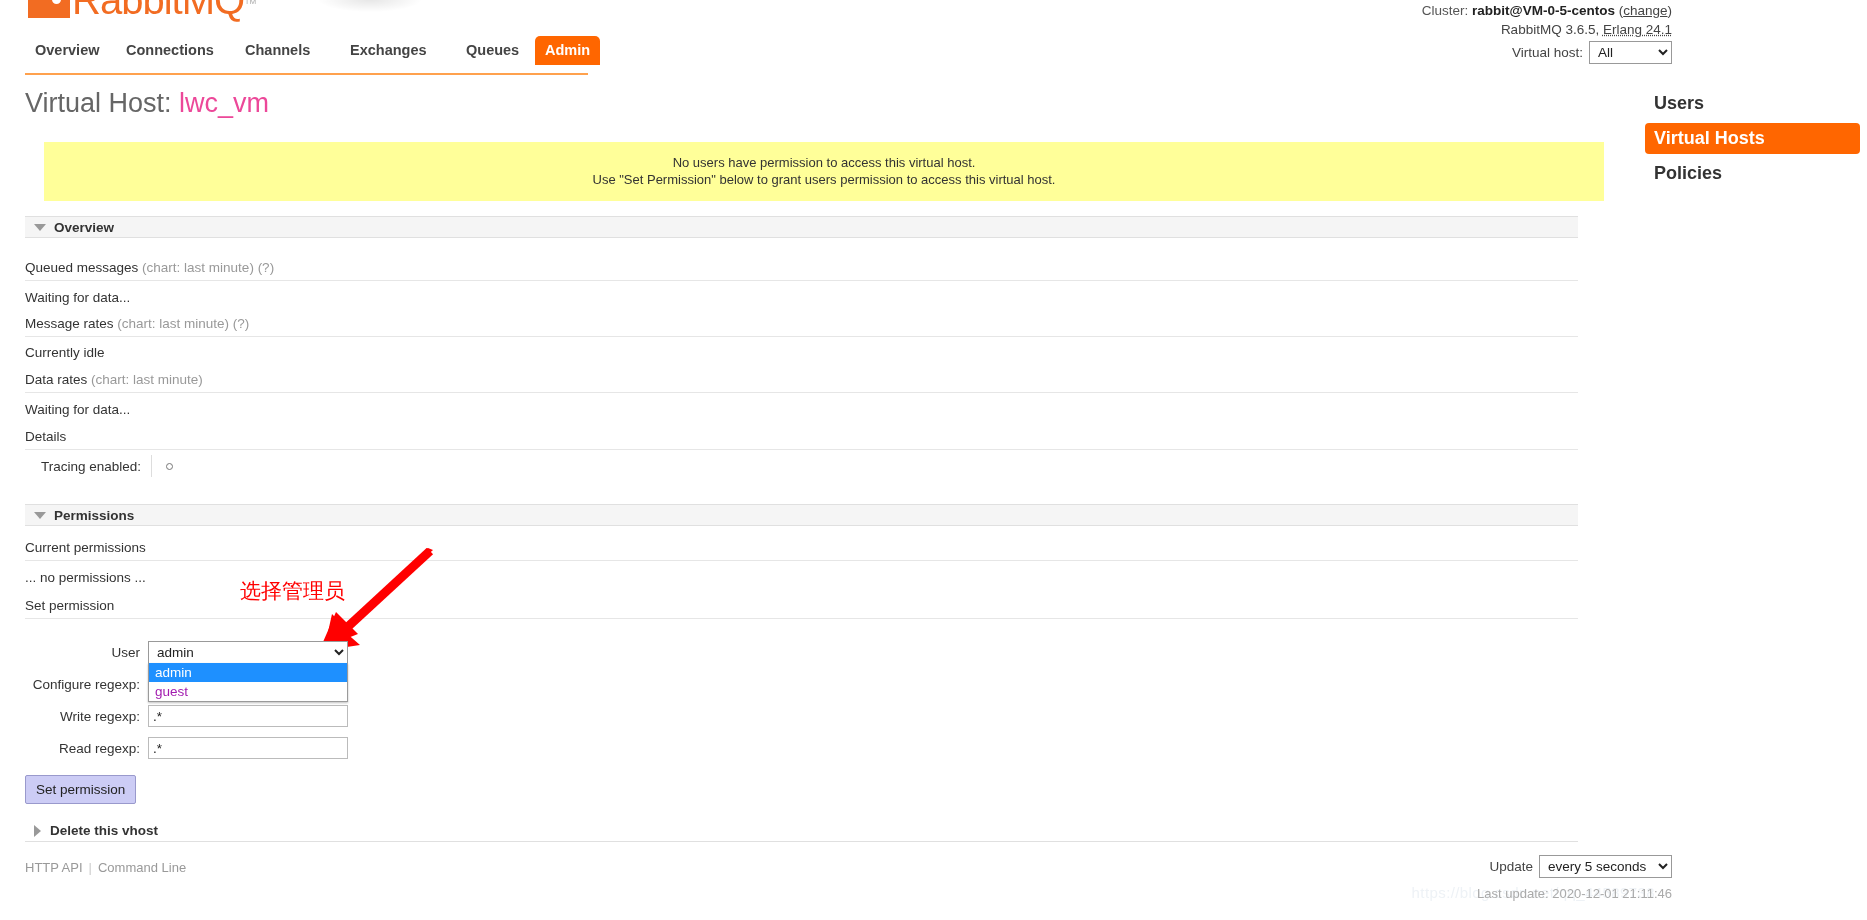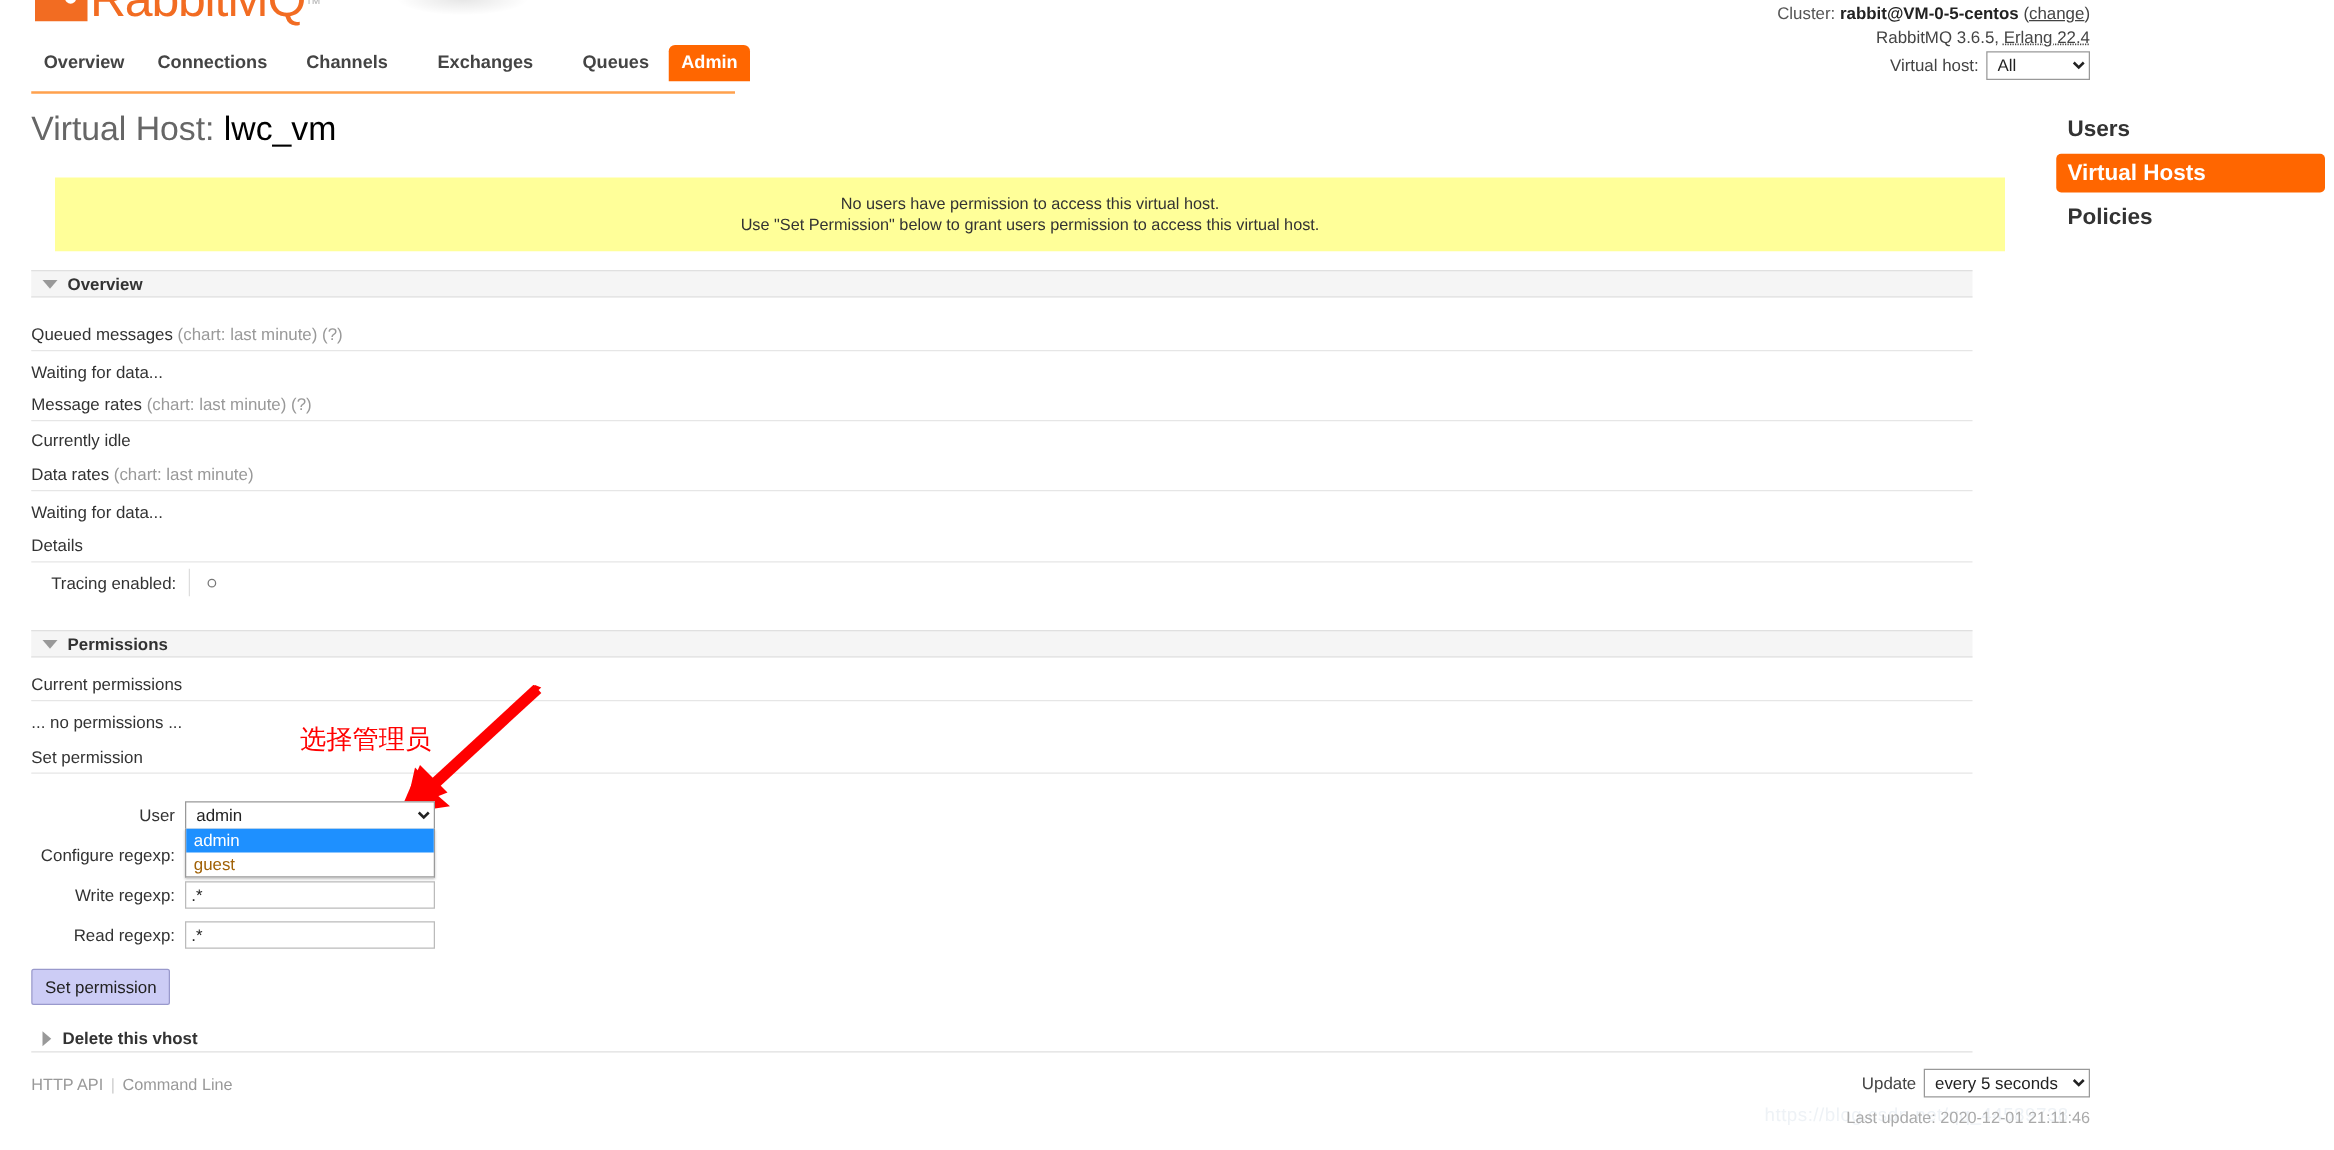--- a/index.html
+++ b/index.html
@@ -72,21 +72,21 @@
   .tabs-rule {
     position:absolute; left: 25px; top: 73px; width: 563px; height: 2px;
     background: #ffa14d;
   }
 
   
   h1.page-title {
     position:absolute; left: 25px; top: 88px; margin:0;
     font-size: 27px; font-weight: 400; color: #666;
   }
-  h1.page-title .vh { color:#000000; }
+  h1.page-title .vh { color:#ec4899; }
 
   .warn {
     position:absolute; left: 44px; top: 142px; width: 1560px;
     background: #ffff99; color: #333; text-align: center;
     font-size: 13px; line-height: 17px; padding: 12px 8px 13px;
   }
 
   
   .sec-head {
     position:absolute; left: 25px; width: 1553px; height: 22px;
@@ -135,21 +135,21 @@
   }
   #user-select {
     position:absolute; left:148px; top: 641px; width: 200px; height:23px;
     font-size:13.5px;
   }
   .dropdown-list {
     position:absolute; left:148px; top: 663px; width: 200px;
     border:1px solid #9a9a9a; border-top:none; background:#fff; z-index:30;
     font-size:13.5px; box-shadow: 0 1px 2px rgba(0,0,0,.25);
   }
-  .dropdown-list .opt { padding: 1px 6px; color:#a16207; line-height:17px; }
+  .dropdown-list .opt { padding: 1px 6px; color:#a21caf; line-height:17px; }
   .dropdown-list .opt.sel { background:#1e90ff; color:#fff; }
 
   button.btn {
     position:absolute; font-family:"Liberation Sans", sans-serif; font-size:13.5px;
     background:#ccccf5; border:1px solid #9999cc; color:#222;
     padding: 6px 10px; cursor:pointer; border-radius:2px;
   }
 
   
   .annot {
@@ -198,21 +198,21 @@
   <div class="smudge"></div>
 
   <div class="cluster-info">
     <div>
       <span class="lbl">Cluster:</span>
       <b>rabbit@VM-0-5-centos</b>
       (<a href="#">change</a>)
     </div>
     <div>
       <span>RabbitMQ 3.6.5,</span>
-      <span class="erlang">Erlang 22.4</span>
+      <span class="erlang">Erlang 24.1</span>
     </div>
   </div>
 
   <div class="vhost-select-wrap">
     <span>Virtual host:</span>
     <select id="vhost-select" class="sel"><option value="All">All</option></select>
   </div>
 
   <div class="tabs">
     <div class="tab" style="left:25px">Overview</div>

